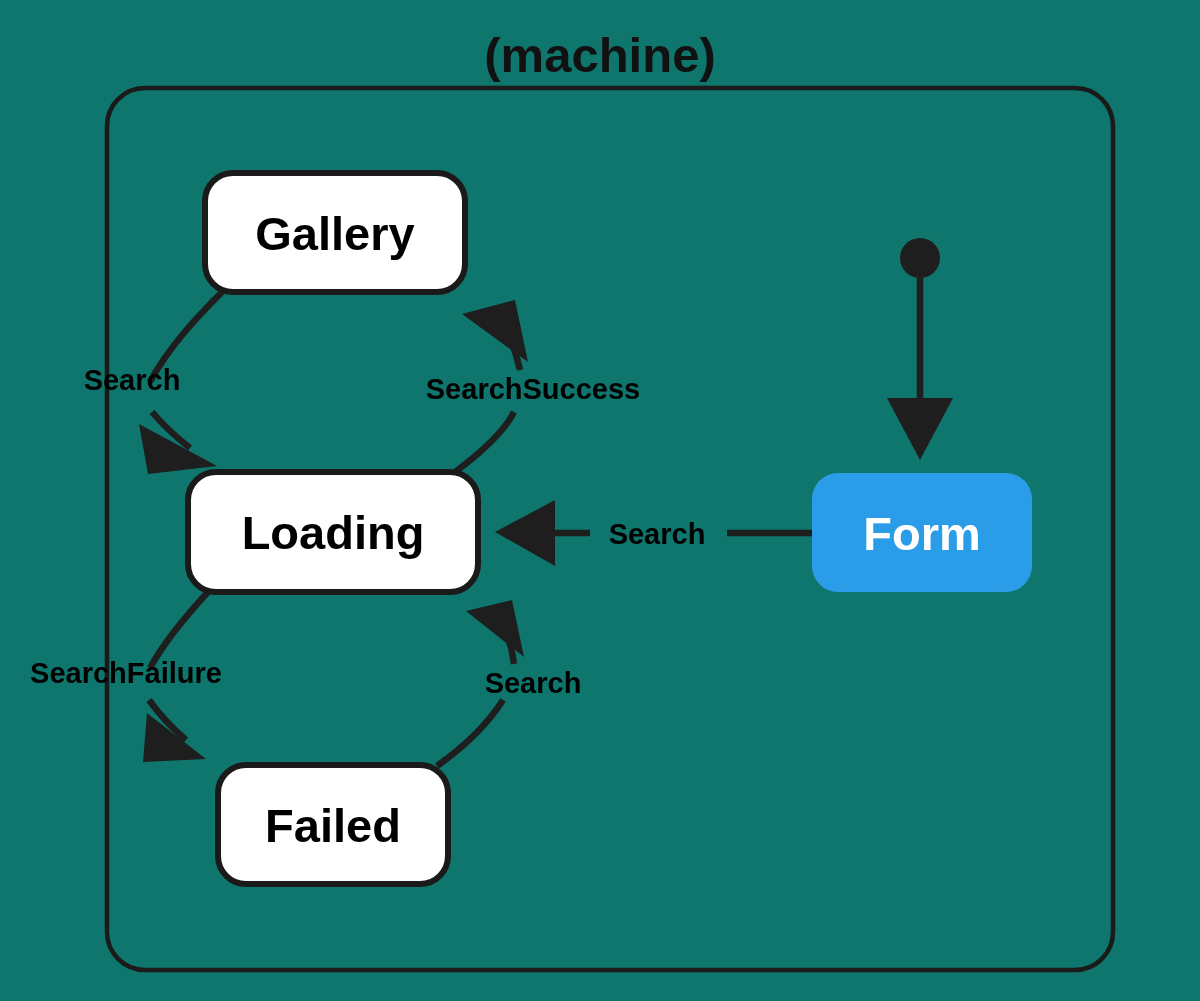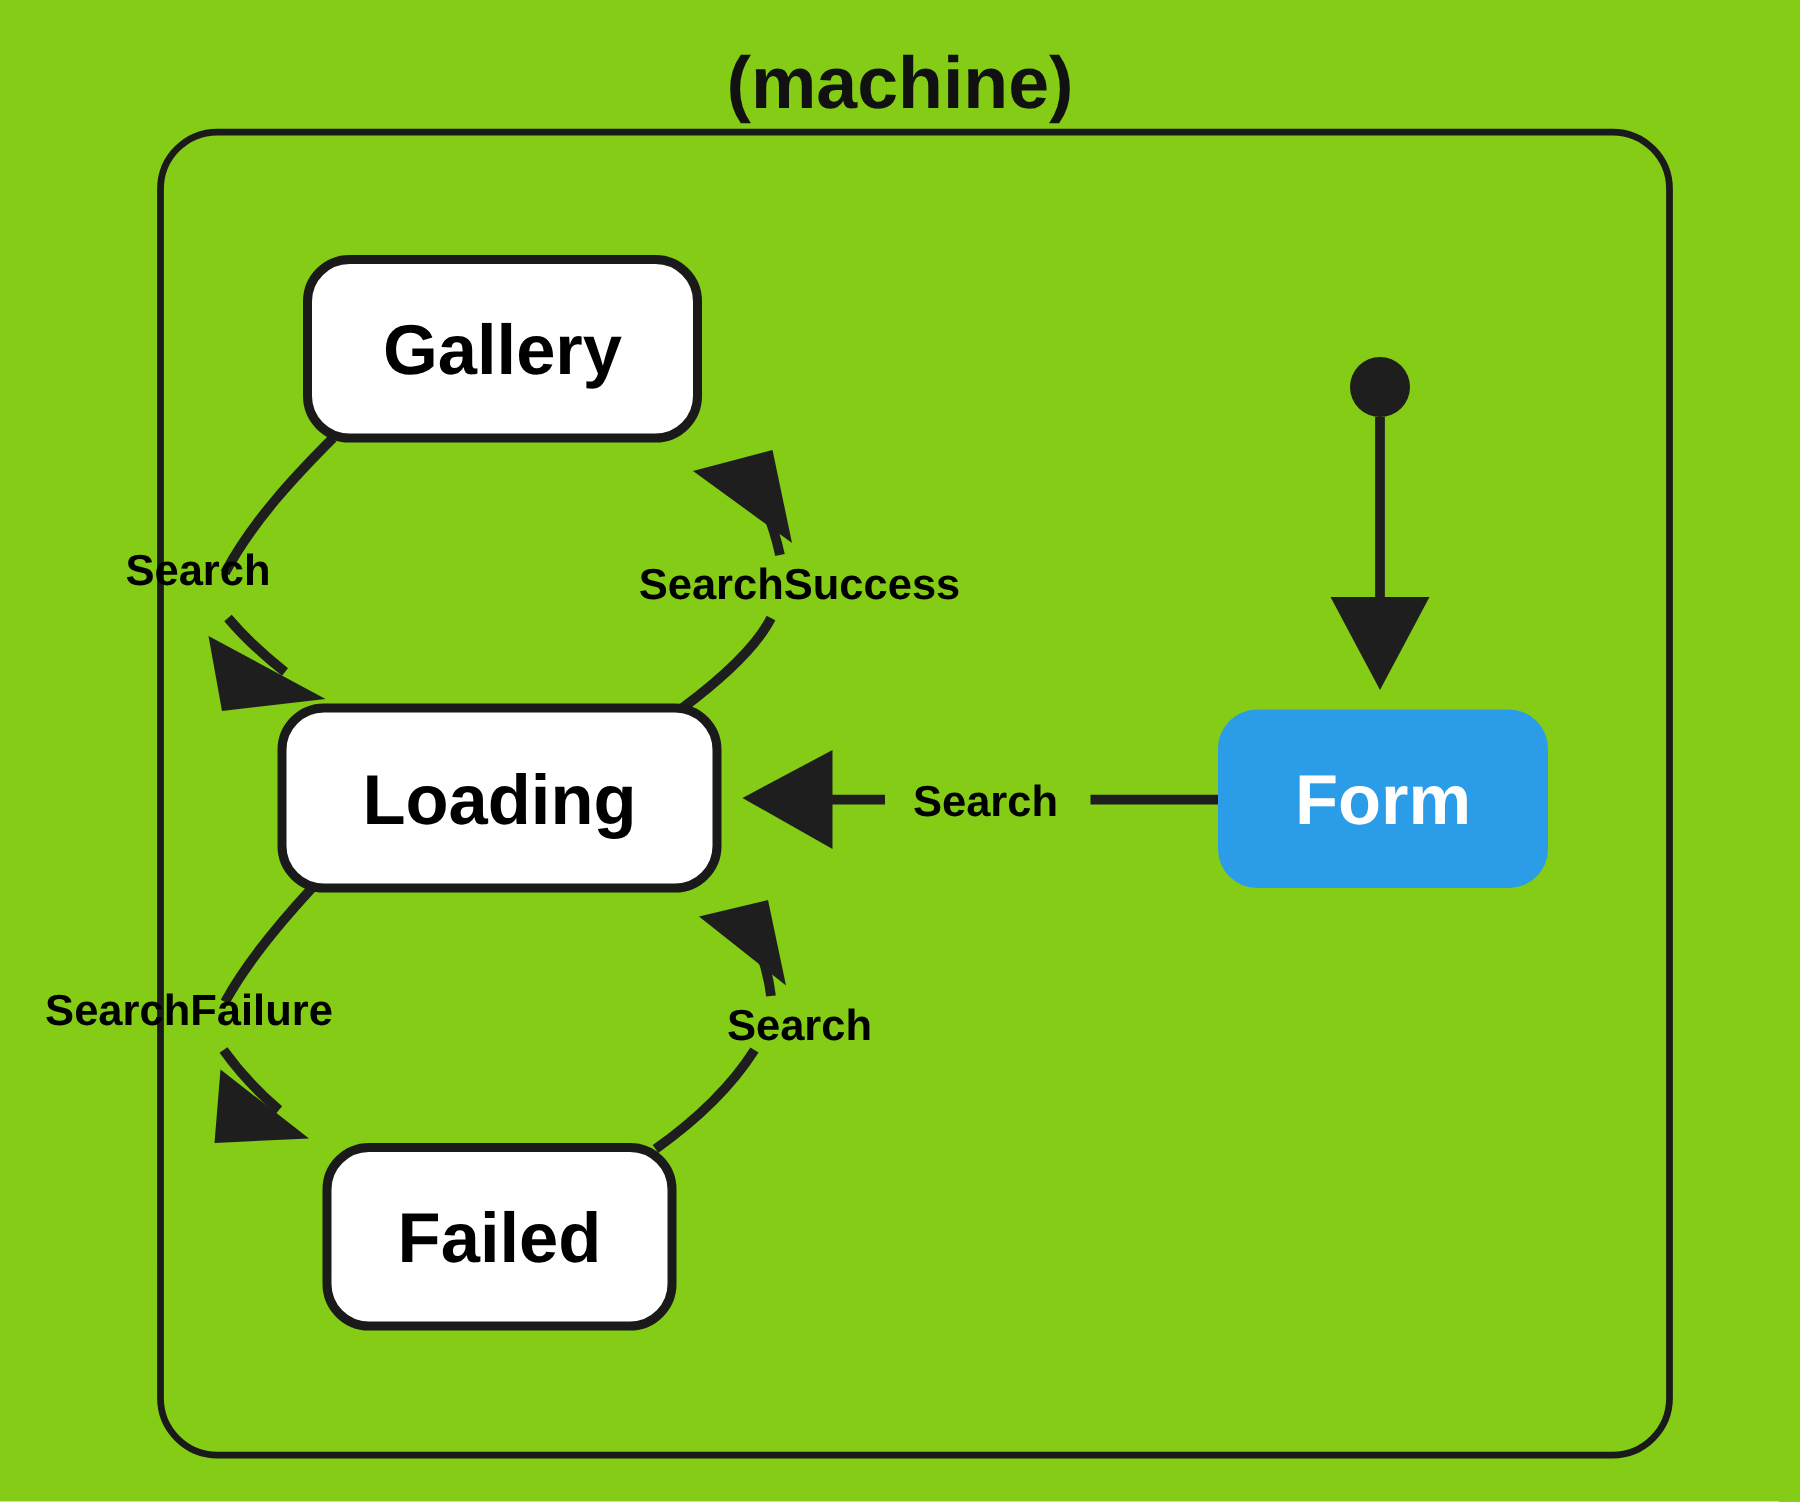--- a/index.html
+++ b/index.html
@@ -8,21 +8,21 @@
     padding: 0;
     background: #ffffff;
   }
   body {
     font-family: "Liberation Sans", sans-serif;
   }
   #stage {
     position: relative;
     width: 1200px;
     height: 1001px;
-    background: #84cc16;
+    background: #0f766e;
     overflow: hidden;
     text-align: right;
   }
   #diagram-svg {
     position: absolute;
     left: 0;
     top: 0;
     width: 1200px;
     height: 1001px;
     display: block;

